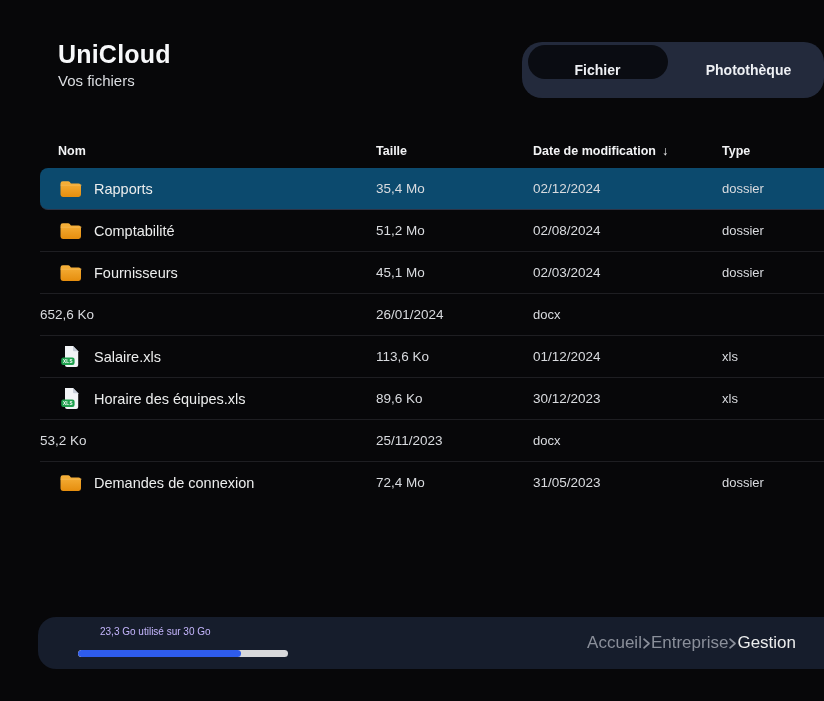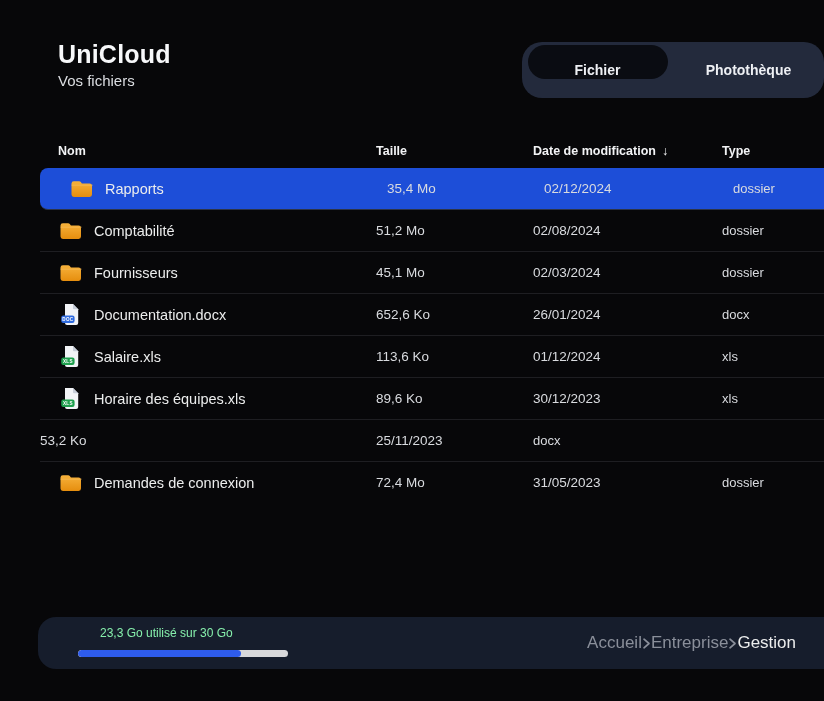--- a/index.html
+++ b/index.html
@@ -22,29 +22,29 @@
   .toggle-seg { flex:1; text-align:center; font-size:14px; font-weight:bold; color:#eef0f4; position:relative; z-index:1; cursor:pointer; }
 
   
   .table { position:absolute; left:40px; right:0; top:134px; }
   .grid-cols { display:grid; grid-template-columns:336px 157px 189px 1fr; align-items:center; }
   .thead { height:34px; font-size:12.5px; font-weight:bold; color:#f2f3f5; }
   .thead .col-name { padding-left:18px; }
   .sort-arrow { margin-left:6px; font-weight:bold; }
   .row { height:41px; border-bottom:1px solid #1e1e22; font-size:14px; color:#d9dbdf; cursor:pointer; }
   .row:last-child { border-bottom:none; }
-  .row.selected { background:#1d4ed8; border-radius:8px 0 0 8px; border-bottom-color:#2d3447;padding-left:11px; }
+  .row.selected { background:#0c4a6e; border-radius:8px 0 0 8px; border-bottom-color:#2d3447; }
   .cell-name { padding-left:18px; display:flex; align-items:center; gap:11px; color:#eceded; font-size:14.5px; }
   .cell-size, .cell-date { font-size:13.5px; }
   .cell-type { font-size:13px; }
   .icon-box { width:25px; height:24px; display:flex; align-items:center; justify-content:center; flex:0 0 auto; }
 
   
   .bottom-bar { position:absolute; left:38px; top:617px; right:0; height:52px; background:#161d2c; border-radius:18px 0 0 18px; }
-  .storage-label { position:absolute; left:62px; top:9px; font-size:12px; color:#86efac; }
+  .storage-label { position:absolute; left:62px; top:9px; font-size:10px; color:#c4b5fd; }
   .progress-track { position:absolute; left:40px; top:33px; width:210px; height:7px; border-radius:4px; background:#d8d8da; overflow:hidden; }
   .progress-fill { height:100%; border-radius:4px; background:#2e5ced; }
   .breadcrumb { position:absolute; right:28px; top:0; height:100%; display:flex; align-items:center; gap:0; font-size:17px; color:#8a8f9a; }
   .crumb { cursor:pointer; }
   .crumb.current { color:#eceded; }
   .bc-chevron { display:flex; align-items:center; }
 </style>
 </head>
 <body>
 
@@ -124,32 +124,20 @@
         </svg>
       </span>
 
       <span>Fournisseurs</span>
     </div>
     <div class="cell-size">45,1 Mo</div>
     <div class="cell-date">02/03/2024</div>
     <div class="cell-type">dossier</div>
   </div>
       <div class="row grid-cols">
-    <div class="cell-name">
-
-      <span class="icon-box">
-        <svg width="19" height="23" viewBox="0 0 19 23">
-          <path d="M4 1 h8 L17.2 6.2 V20 a2 2 0 0 1 -2 2 H6 a2 2 0 0 1 -2 -2 Z" fill="#f2f4f7"></path>
-          <path d="M12 1 L17.2 6.2 h-4.2 a1 1 0 0 1 -1 -1 Z" fill="#c7ced9"></path>
-          <rect x="0.2" y="12.6" width="13.4" height="7.4" rx="2.2" fill="#2f6bdf"></rect>
-          <text x="6.9" y="18" text-anchor="middle" font-size="4.6" font-weight="bold" fill="#ffffff" letter-spacing="0.3">DOC</text>
-        </svg>
-      </span>
-      <span>Documentation.docx</span>
-    </div>
     <div class="cell-size">652,6 Ko</div>
     <div class="cell-date">26/01/2024</div>
     <div class="cell-type">docx</div>
   </div>
       <div class="row grid-cols">
     <div class="cell-name">
 
       <span class="icon-box">
         <svg width="19" height="23" viewBox="0 0 19 23">
           <path d="M4 1 h8 L17.2 6.2 V20 a2 2 0 0 1 -2 2 H6 a2 2 0 0 1 -2 -2 Z" fill="#f2f4f7"></path>

